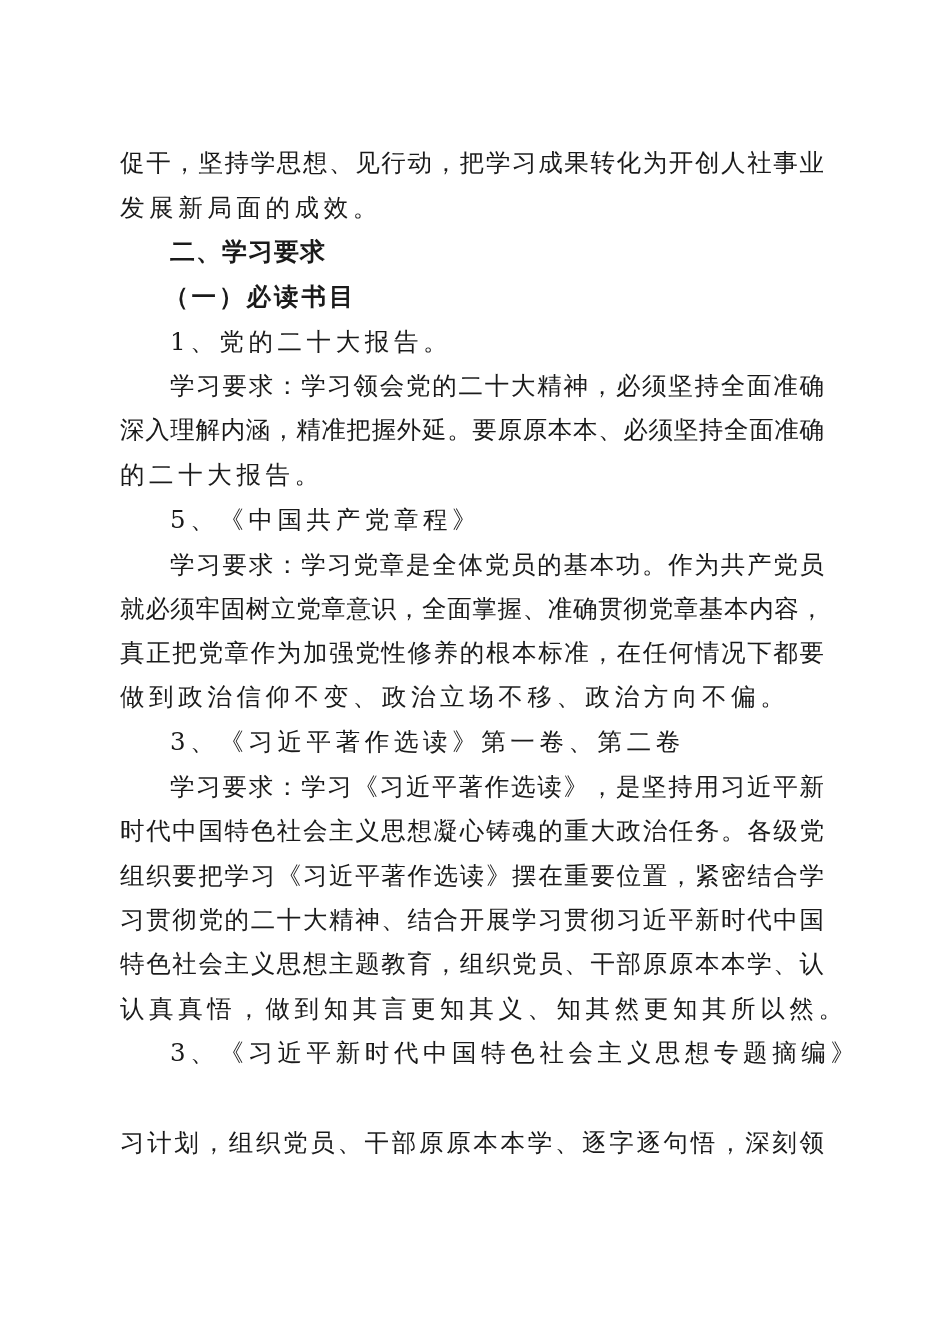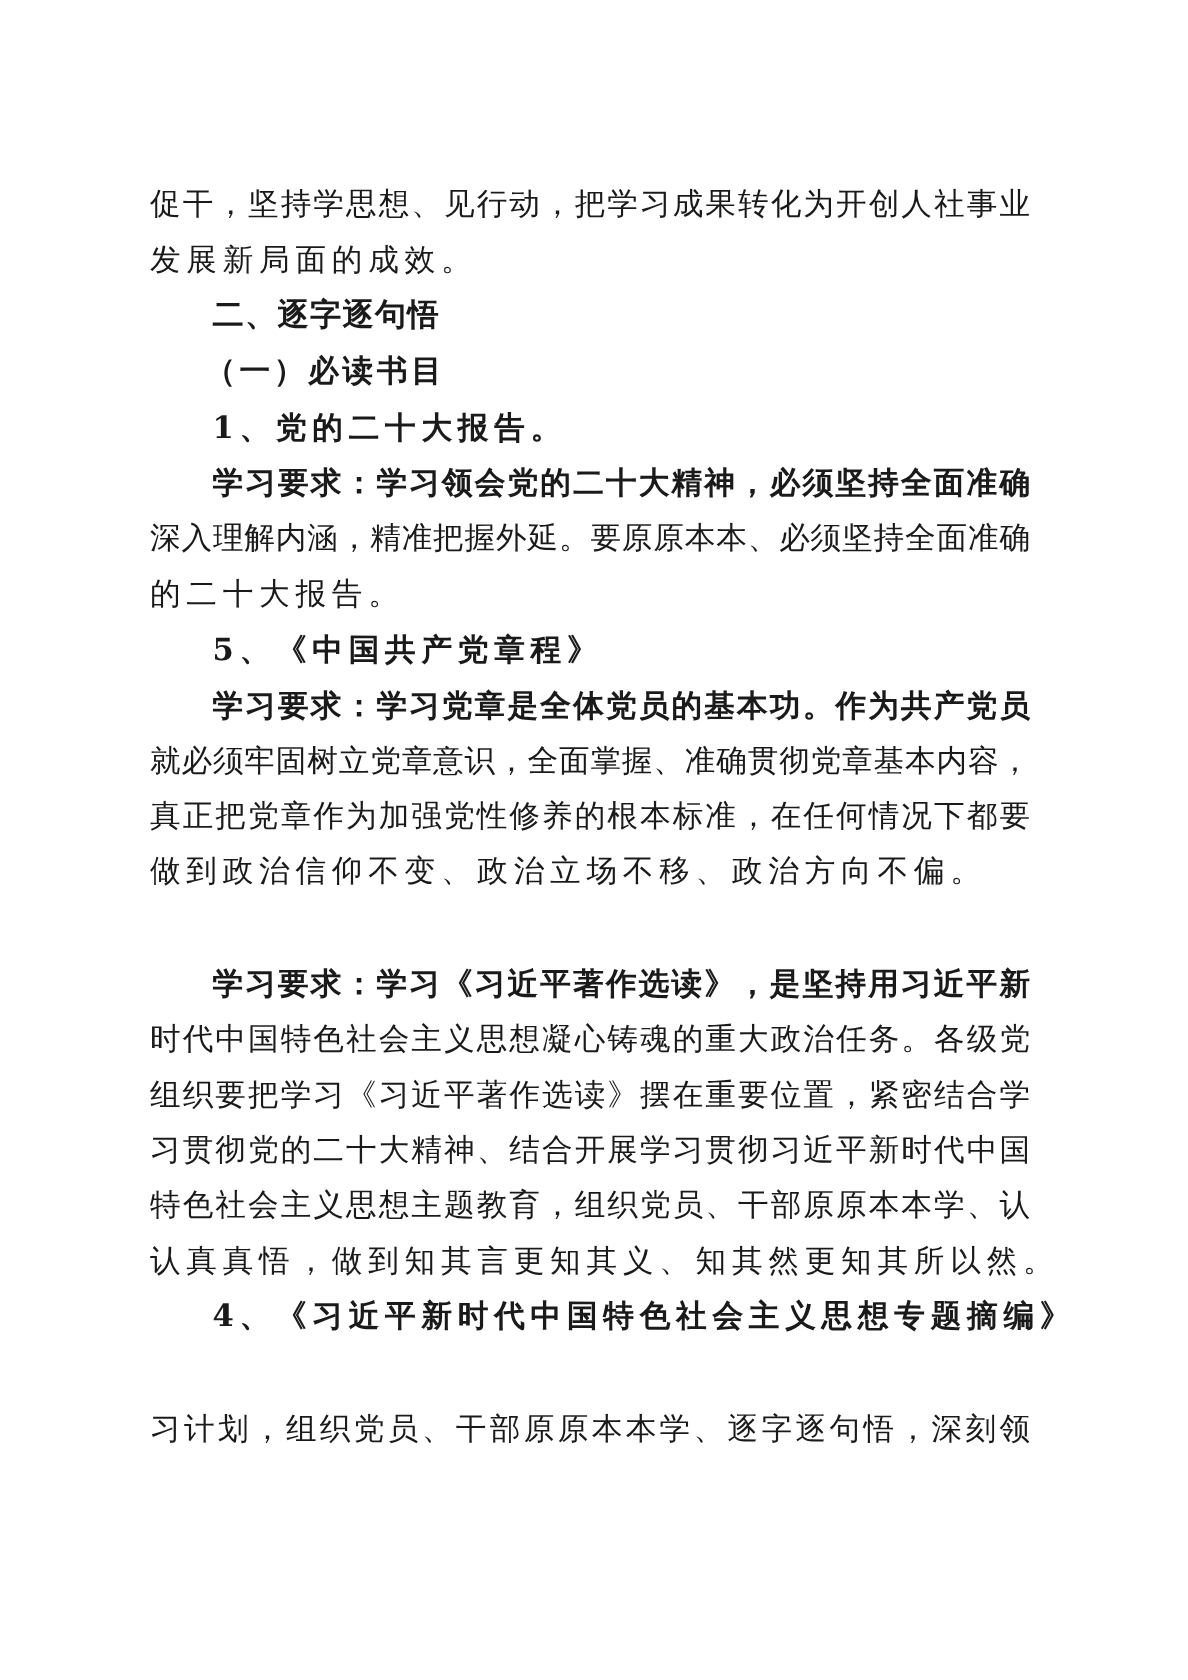--- a/index.html
+++ b/index.html
@@ -2,42 +2,43 @@
 <html><head>
   <meta charset="utf-8">
   <style>
     html, body { margin:0; padding:0; background:#ffffff; }
     body { width:950px; height:1344px; position:relative; overflow:hidden;
            font-family:"DejaVu Serif","Liberation Serif",serif; color:#1a1a1a; }
     .page { position:absolute; left:0; top:0; width:950px; height:1344px; background:#fff; }
     .line { position:absolute; left:120px; width:704px; height:44px; line-height:44px;
             font-size:24.5px; white-space:nowrap; letter-spacing:4.6px; }
     .justify { text-align:justify; text-align-last:justify; letter-spacing:0; }
-    .indent { left:170px; width:654px;font-weight:bold; }
+    .indent { left:170px; width:654px; }
     .heading { font-family:"DejaVu Sans","Liberation Sans",sans-serif; font-weight:bold; letter-spacing:1px; font-size:25px; }
     .sub { left:164px; letter-spacing:3px;font-weight:bold; }
   </style>
 </head>
 <body>
 
 <div class="page">
   <div class="line justify" style="top:141px">促干，坚持学思想、见行动，把学习成果转化为开创人社事业</div>
   <div class="line" style="top:186px">发展新局面的成效。</div>
-  <div class="line heading indent" style="top:230px">二、逐字逐句悟</div>
+  <div class="line heading indent" style="top:230px">二、学习要求</div>
   <div class="line sub" style="top:275px">（一）必读书目</div>
   <div class="line indent" style="top:320px">1、党的二十大报告。</div>
   <div class="line indent justify" style="top:364px">学习要求：学习领会党的二十大精神，必须坚持全面准确</div>
   <div class="line justify" style="top:408px">深入理解内涵，精准把握外延。要原原本本、必须坚持全面准确</div>
   <div class="line" style="top:453px">的二十大报告。</div>
   <div class="line indent" style="top:498px">5、《中国共产党章程》</div>
   <div class="line indent justify" style="top:543px">学习要求：学习党章是全体党员的基本功。作为共产党员</div>
   <div class="line justify" style="top:587px">就必须牢固树立党章意识，全面掌握、准确贯彻党章基本内容，</div>
   <div class="line justify" style="top:631px">真正把党章作为加强党性修养的根本标准，在任何情况下都要</div>
   <div class="line" style="top:675px">做到政治信仰不变、政治立场不移、政治方向不偏。</div>
+  <div class="line indent" style="top:720px">3、《习近平著作选读》第一卷、第二卷</div>
   <div class="line indent justify" style="top:765px">学习要求：学习《习近平著作选读》，是坚持用习近平新</div>
   <div class="line justify" style="top:809px">时代中国特色社会主义思想凝心铸魂的重大政治任务。各级党</div>
   <div class="line justify" style="top:854px">组织要把学习《习近平著作选读》摆在重要位置，紧密结合学</div>
   <div class="line justify" style="top:898px">习贯彻党的二十大精神、结合开展学习贯彻习近平新时代中国</div>
   <div class="line justify" style="top:942px">特色社会主义思想主题教育，组织党员、干部原原本本学、认</div>
   <div class="line" style="top:987px">认真真悟，做到知其言更知其义、知其然更知其所以然。</div>
-  <div class="line indent" style="top:1031px">4、《习近平新时代中国特色社会主义思想专题摘编》</div>
+  <div class="line indent" style="top:1031px">3、《习近平新时代中国特色社会主义思想专题摘编》</div>
   <div class="line justify" style="top:1121px">习计划，组织党员、干部原原本本学、逐字逐句悟，深刻领</div>
 </div>
 
 </body></html>

